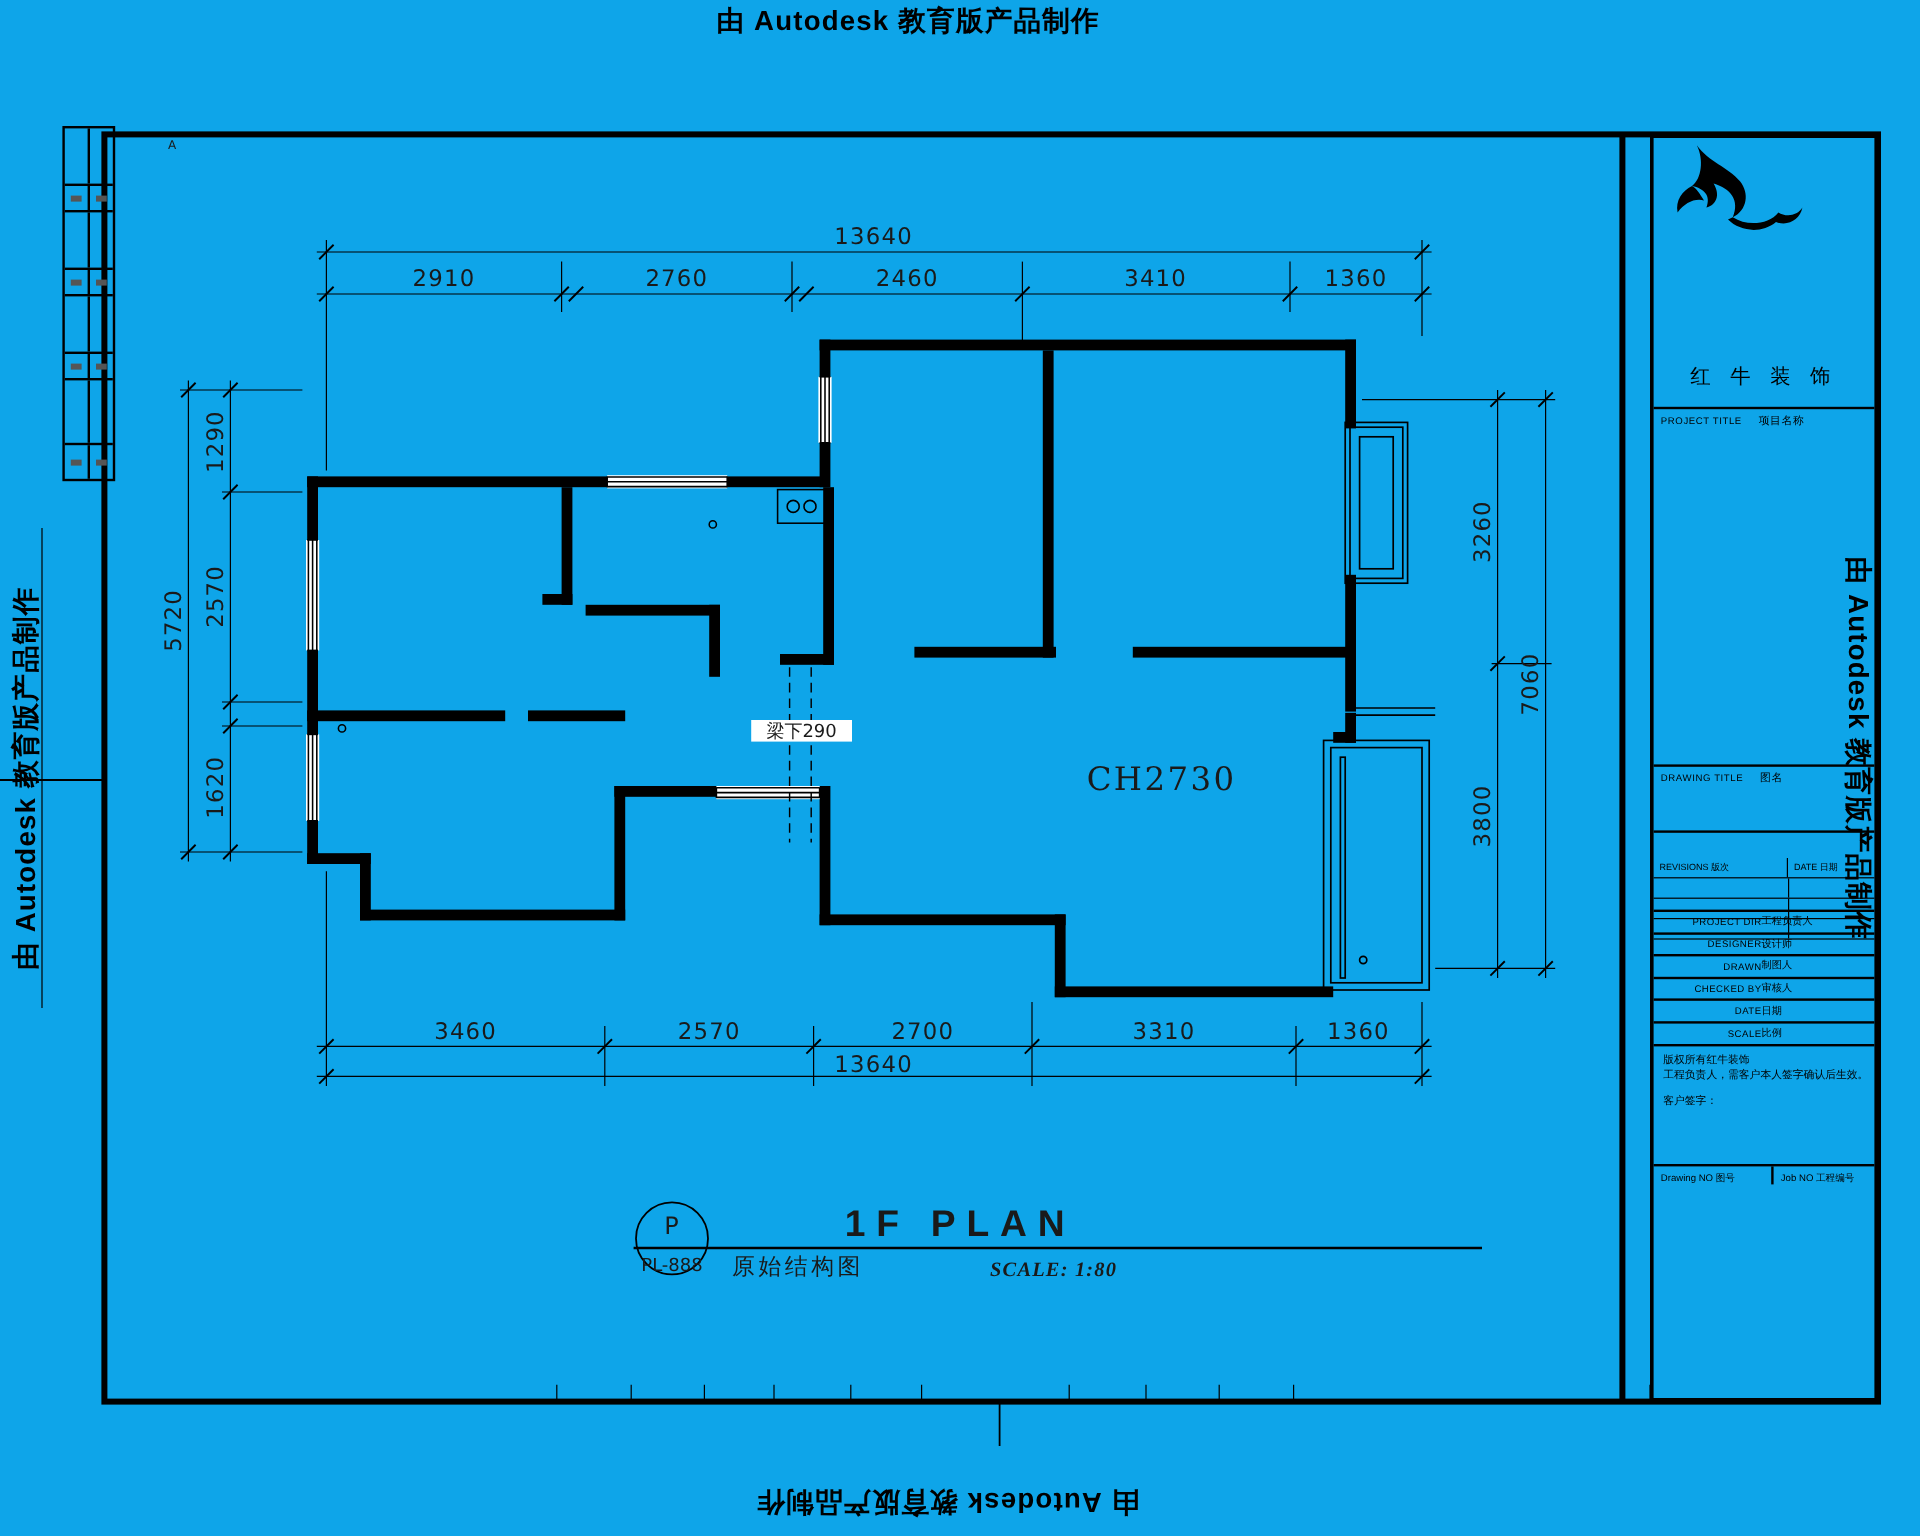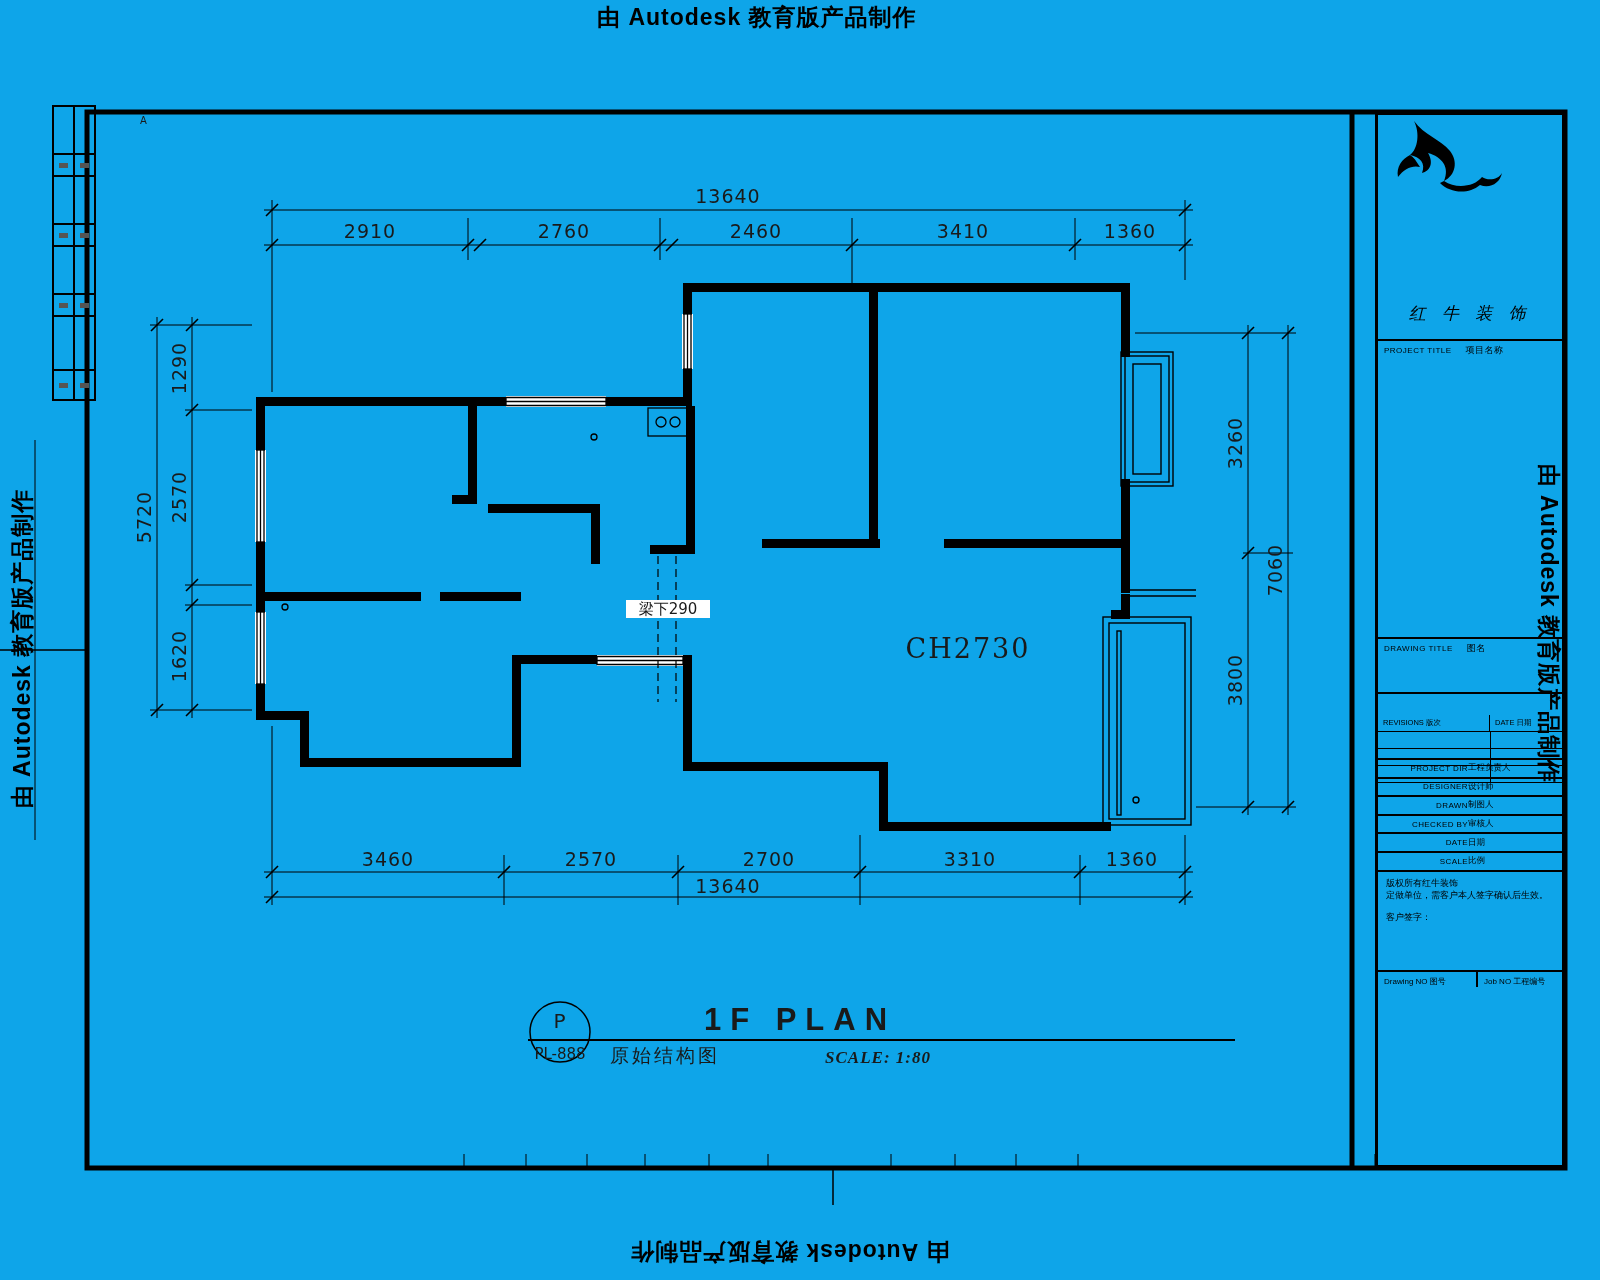--- a/index.html
+++ b/index.html
@@ -21,21 +21,21 @@
   svg text.cn-title{font-family:"DejaVu Sans",sans-serif;font-size:19px;letter-spacing:3px;}
   svg text.scale{font-family:"Liberation Serif",serif;font-style:italic;font-weight:bold;font-size:17px;letter-spacing:1px;}
   svg text.corner{font-size:10px;letter-spacing:0;}
   
   #tblock{position:absolute;left:1375px;top:112px;width:190px;height:1056px;
           border:3px solid #000;box-sizing:border-box;display:flex;flex-direction:column;}
   #tblock .sect{border-bottom:2px solid #000;box-sizing:border-box;position:relative;flex:0 0 auto;}
   .lblrow{font-size:8px;letter-spacing:.5px;padding:3px 0 0 6px;white-space:nowrap;}
   .lblrow .zh{margin-left:14px;font-size:9px;}
   #logo-box{height:226px;display:flex;flex-direction:column;align-items:center;justify-content:flex-end;padding-bottom:14px;}
-  #logo-name{font-family:"Liberation Serif",serif;font-size:17px;letter-spacing:6px;margin-top:16px;font-style:italic;}
+  #logo-name{font-family:"Liberation Serif",serif;font-size:17px;letter-spacing:6px;margin-top:16px;}
   #proj-box{height:298px;} #draw-box{height:55px;} #client-box{height:56px;}
   #firm-box{height:98px;}
   #firm-box .co{font-size:10.5px;text-align:left;padding-left:20px;margin-top:7px;white-space:nowrap;}
   #rev-box{height:66px;padding:0;}
   .rev-grid{display:flex;height:16px;border-bottom:1px solid #000;margin-top:21px;}
   .rev-grid .c1{width:112px;border-right:1px solid #000;font-size:7.5px;padding:3px 0 0 5px;box-sizing:border-box;}
   .rev-grid .c2{flex:1;font-size:7.5px;padding:3px 0 0 5px;}
   .rev-row{display:flex;height:16px;border-bottom:1px solid #000;}
   .rev-row .c1{width:112px;border-right:1px solid #000;}
   .rev-row .c2{flex:1;}
@@ -400,21 +400,21 @@
     <div class="staff-row">
       <span class="en">DATE</span>
       <span class="zh">日期</span>
     </div>
     <div class="staff-row">
       <span class="en">SCALE</span>
       <span class="zh">比例</span>
     </div>
     <div id="note-box" class="sect">
       <div>版权所有红牛装饰</div>
-      <div>定做单位，需客户本人签字确认后生效。</div>
+      <div>工程负责人，需客户本人签字确认后生效。</div>
       <div class="sign">客户签字：</div>
     </div>
     <div id="no-box" class="sect">
       <div class="c1">Drawing NO 图号</div>
       <div class="c2">Job NO 工程编号</div>
     </div>
   </div>
 
 </div>
 

